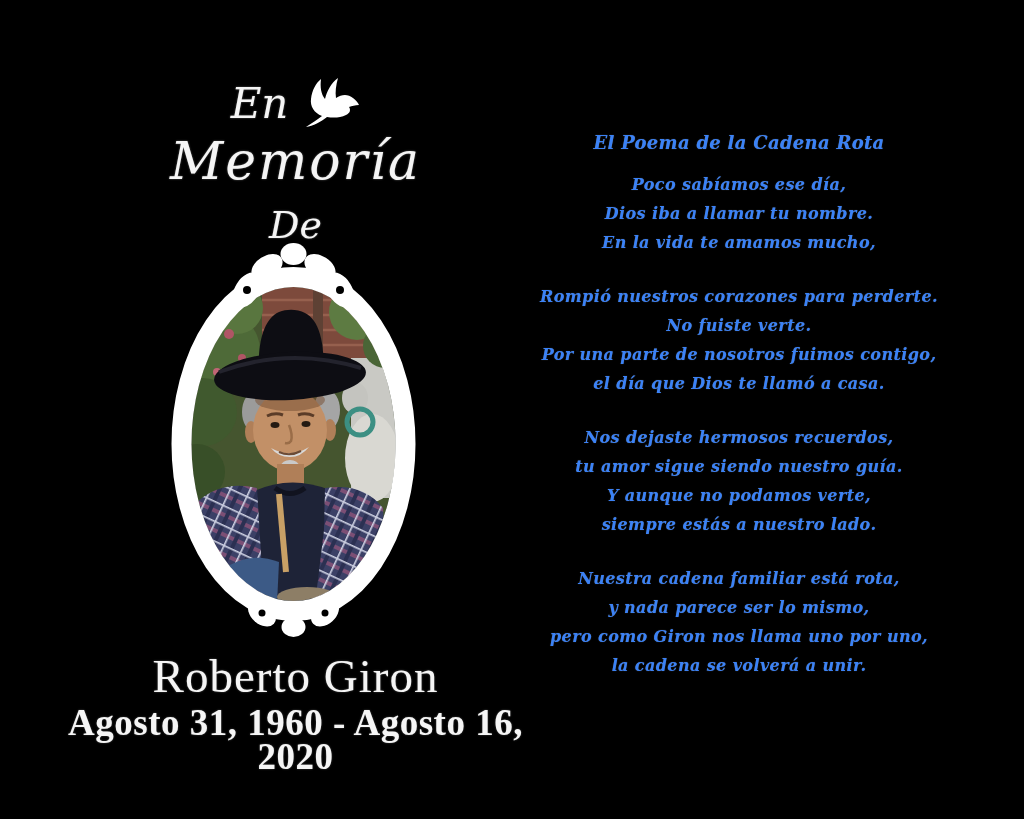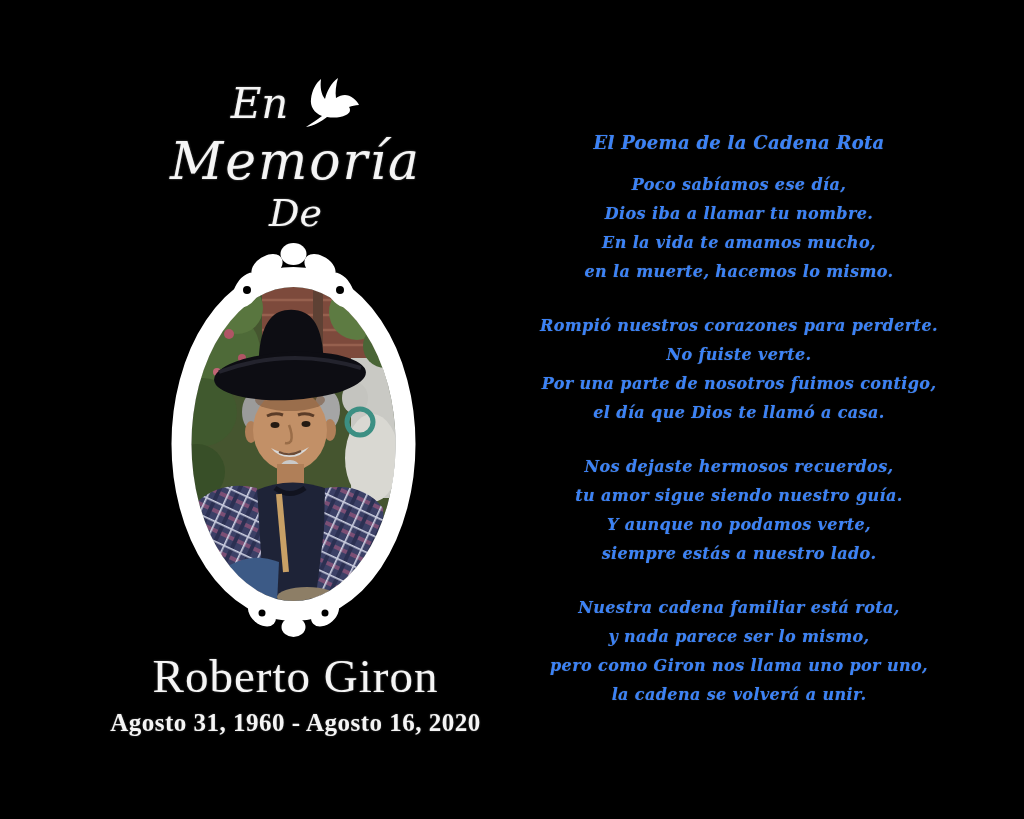--- a/index.html
+++ b/index.html
@@ -19,37 +19,37 @@
   .word-en {
     font-style:italic; font-size:42px; line-height:64px;
     text-shadow:0 0 2px rgba(255,255,255,.4);
   }
   .dove { width:64px; height:60px; margin-left:8px; margin-top:2px; }
   .word-memoria {
     font-style:italic; font-size:52px; line-height:62px; margin-top:-6px;
     letter-spacing:2px; text-shadow:0 0 2px rgba(255,255,255,.4);
   }
   .word-de {
-    font-style:italic; font-size:38px; line-height:42px; 
+    font-style:italic; font-size:38px; line-height:42px; margin-top:12px;
     text-shadow:0 0 2px rgba(255,255,255,.4);
   }
 
   
   #frame-wrap { left:167px; top:238px; width:253px; height:404px; }
 
   
   #name-block { left:28px; top:650px; width:535px; text-align:center; }
   .deceased-name {
     font-family:"Liberation Serif", serif;
     font-size:47px; line-height:52px; letter-spacing:1px; font-weight:400;
     text-shadow:0 0 2px rgba(255,255,255,.35);
   }
   .life-dates {
     font-family:"Liberation Serif", serif;
-    font-size:25px; line-height:34px; font-weight:700; margin-top:4px;
+    font-size:37px; line-height:34px; font-weight:700; margin-top:4px;
     letter-spacing:.5px; text-shadow:0 0 2px rgba(255,255,255,.3);
   }
 
   
   #poem { left:540px; top:131px; width:398px; text-align:center; color:#3b82f6; }
   .poem-title {
     font-style:italic; font-weight:700; font-size:18px; line-height:24px;
     letter-spacing:.3px; text-shadow:0 0 1px rgba(255,255,255,.35);
   }
   .stanza { margin-top:25px; }
@@ -175,21 +175,20 @@
   <div class="life-dates">Agosto 31, 1960 - Agosto 16, 2020</div>
 </div>
 
 <div class="abs" id="poem">
   <div class="poem-title">El Poema de la Cadena Rota</div>
 
   <div class="stanza first">
     <p>Poco sabíamos ese día,</p>
     <p>Dios iba a llamar tu nombre.</p>
     <p>En la vida te amamos mucho,</p>
-    <p>en la muerte, hacemos lo mismo.</p>
   </div>
 
   <div class="stanza">
     <p>Rompió nuestros corazones para perderte.</p>
     <p>No fuiste verte.</p>
     <p>Por una parte de nosotros fuimos contigo,</p>
     <p>el día que Dios te llamó a casa.</p>
   </div>
 
   <div class="stanza">

